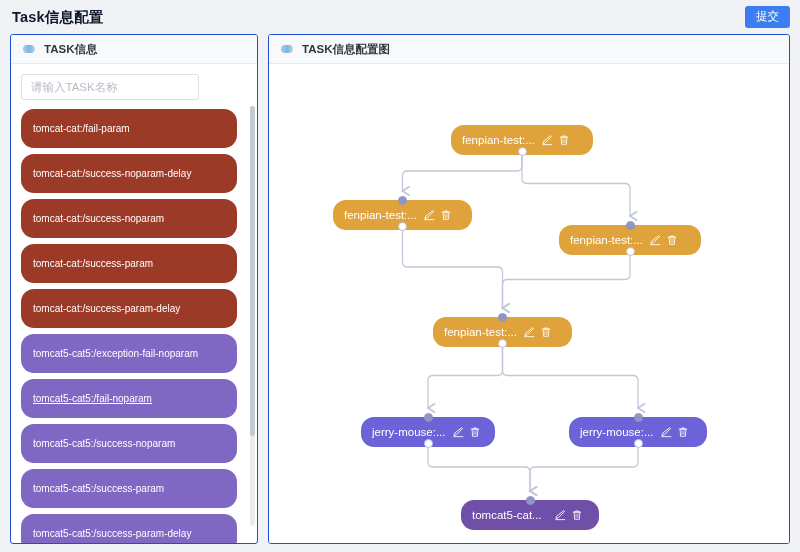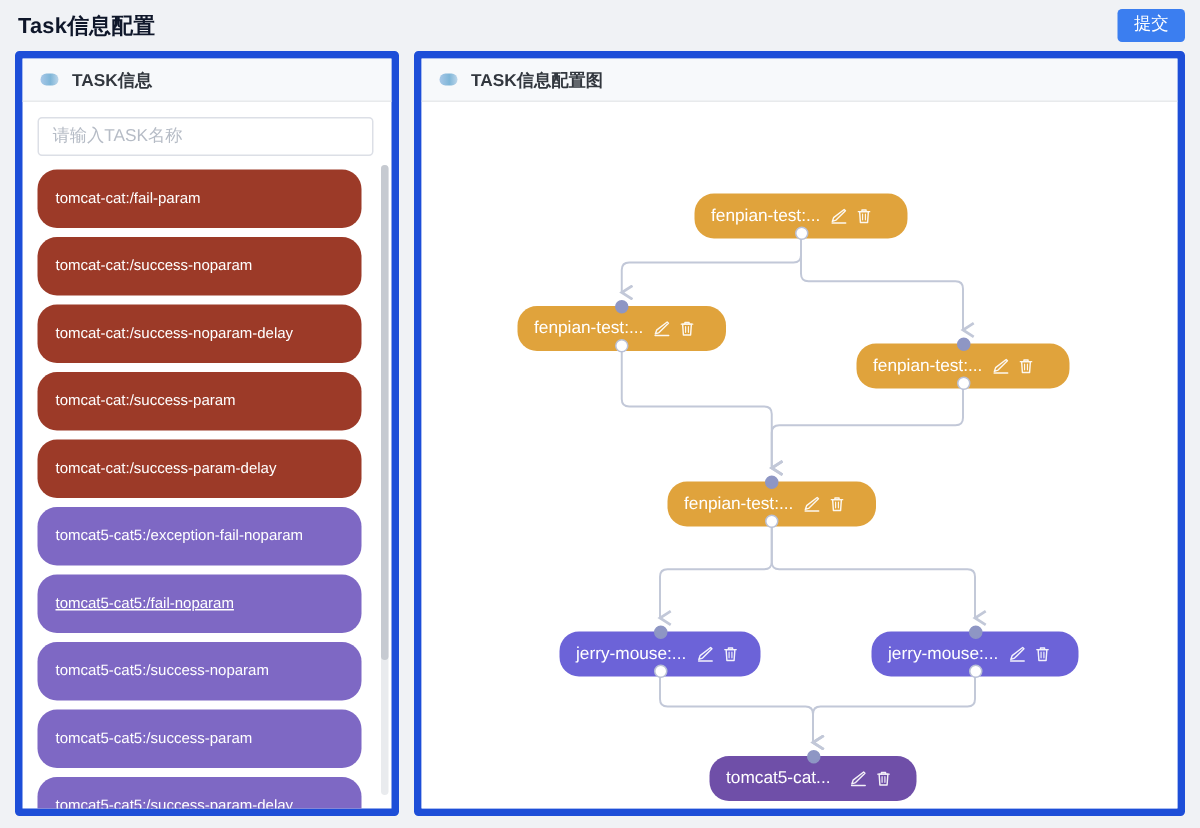--- a/index.html
+++ b/index.html
@@ -44,21 +44,21 @@
   
   .content {
     display: flex;
     gap: 10px;
     padding: 0 10px 8px 10px;
     box-sizing: border-box;
     height: 518px;
   }
   .panel {
     background: #ffffff;
-    border: 5px solid #1d4ed8;
+    border: 1px solid #1d4ed8;
     border-radius: 3px;
     display: flex;
     flex-direction: column;
     overflow: hidden;
   }
   .panel-left { width: 246px; flex: none; }
   .panel-right { flex: 1; }
 
   .panel-head {
     height: 28px;
@@ -85,21 +85,21 @@
 
   
   .left-body {
     flex: 1;
     position: relative;
     padding: 10px 8px 0 10px;
     box-sizing: border-box;
     overflow: hidden;
   }
   .search-input {
-    width: 224px;
+    width: 178px;
     height: 26px;
     box-sizing: border-box;
     border: 1px solid #dcdfe6;
     border-radius: 3px;
     padding: 0 9px;
     font-size: 11.5px;
     color: #303133;
     font-family: "Liberation Sans", "DejaVu Sans", sans-serif;
     outline: none;
     display: block;
@@ -217,22 +217,22 @@
 
   <div class="panel panel-left">
     <div class="panel-head">
       <span class="head-dot"></span>
       <span class="head-title">TASK信息</span>
     </div>
     <div class="left-body">
       <input class="search-input" type="text" placeholder="请输入TASK名称" style="">
       <div class="task-list" id="task-list">
           <div class="task-pill" style="background: rgb(156, 58, 40);">tomcat-cat:/fail-param</div>
+          <div class="task-pill" style="background: rgb(156, 58, 40);">tomcat-cat:/success-noparam-delay</div>
           <div class="task-pill" style="background: rgb(156, 58, 40);">tomcat-cat:/success-noparam</div>
-          <div class="task-pill" style="background: rgb(156, 58, 40);">tomcat-cat:/success-noparam-delay</div>
           <div class="task-pill" style="background: rgb(156, 58, 40);">tomcat-cat:/success-param</div>
           <div class="task-pill" style="background: rgb(156, 58, 40);">tomcat-cat:/success-param-delay</div>
           <div class="task-pill" style="background: rgb(126, 104, 196);">tomcat5-cat5:/exception-fail-noparam</div>
           <div class="task-pill" style="background: rgb(126, 104, 196); text-decoration: underline;">tomcat5-cat5:/fail-noparam</div>
           <div class="task-pill" style="background: rgb(126, 104, 196);">tomcat5-cat5:/success-noparam</div>
           <div class="task-pill" style="background: rgb(126, 104, 196);">tomcat5-cat5:/success-param</div>
           <div class="task-pill" style="background: rgb(126, 104, 196);">tomcat5-cat5:/success-param-delay</div>
           <div class="task-pill" style="background: #3b82f6; font-style: italic;">tomcat5-cat5:/test</div>
         </div>
       <div class="left-scrollbar">

